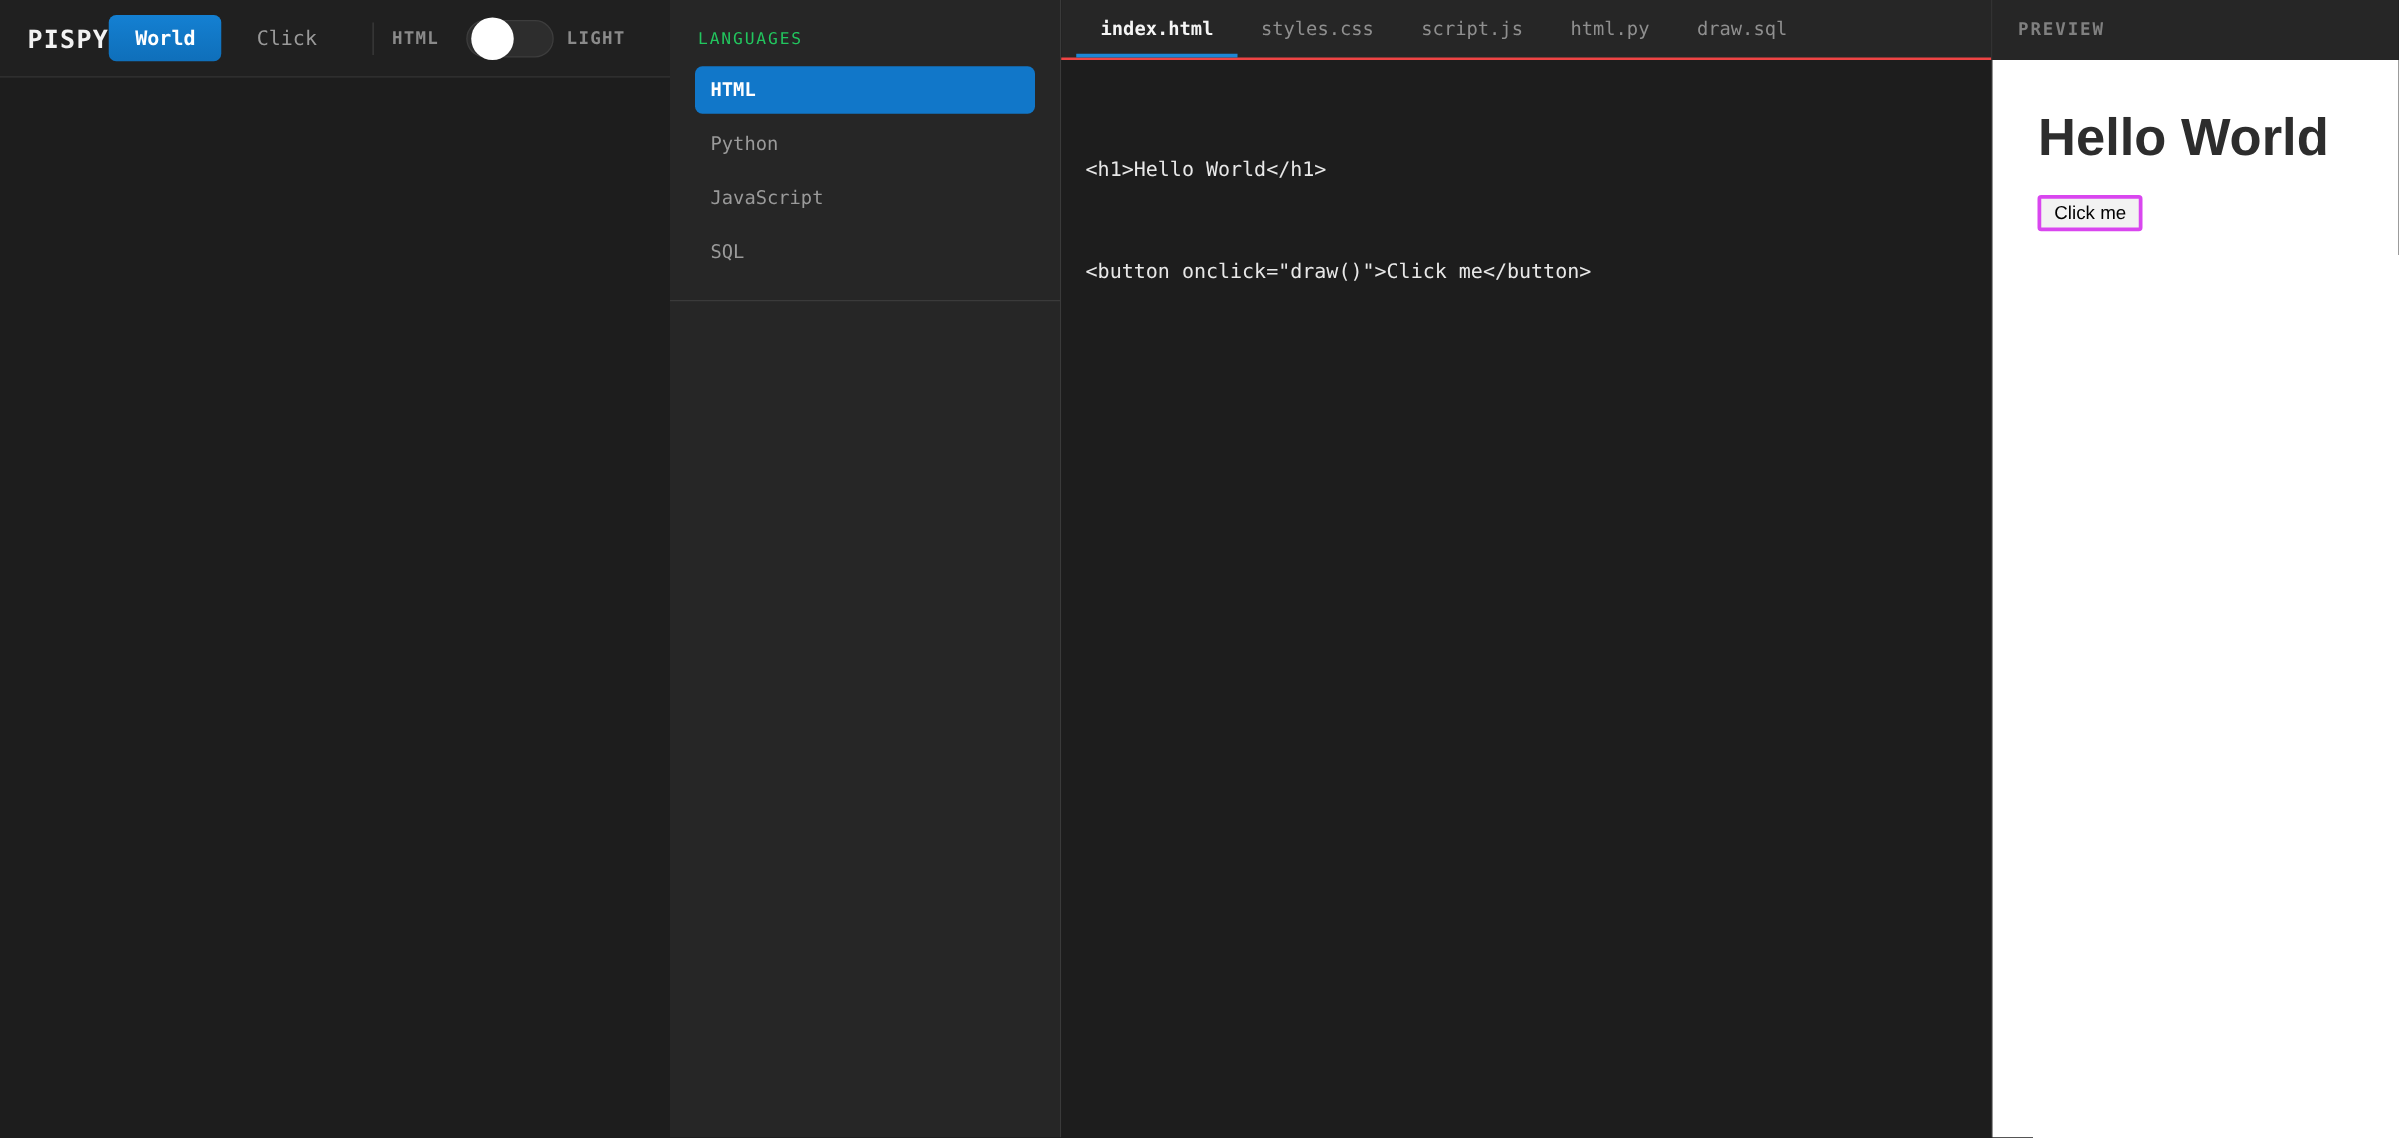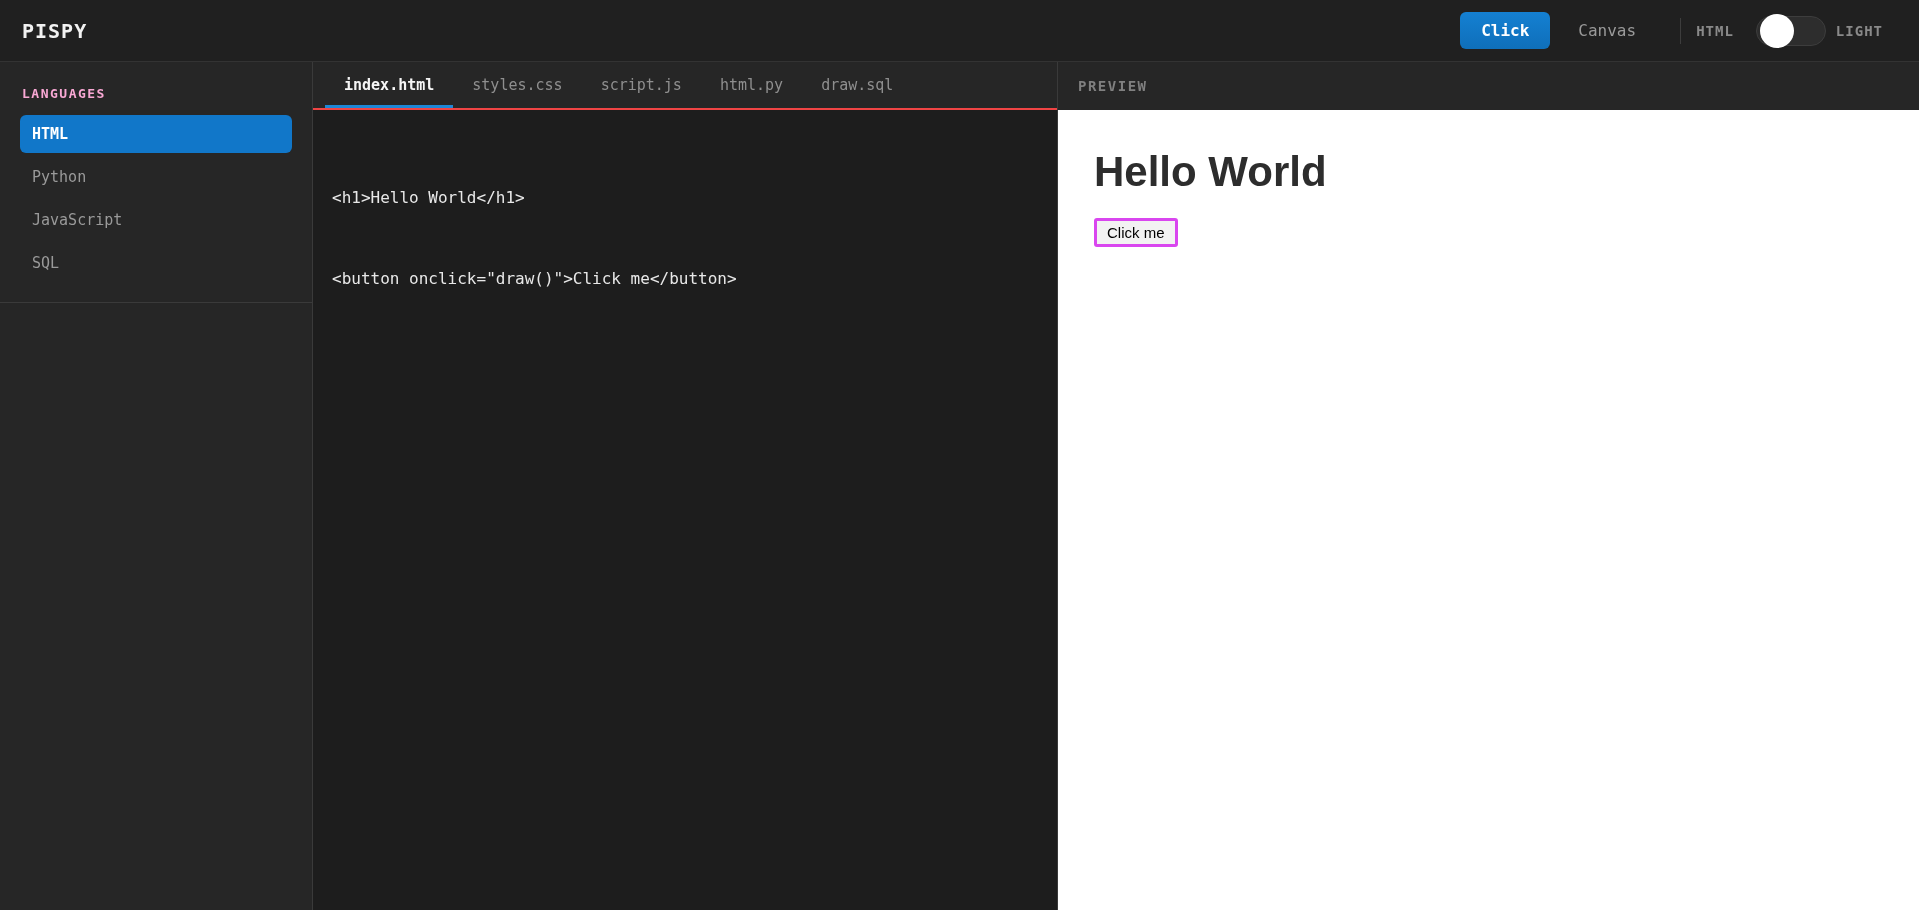--- a/index.html
+++ b/index.html
@@ -2,21 +2,21 @@
 <html><head>
 <meta charset="utf-8">
 <style>
   * { margin:0; padding:0; box-sizing:border-box; }
   html,body { width:1919px; height:910px; overflow:hidden; }
   body {
     background:#1d1d1d;
     font-family:"DejaVu Sans Mono", monospace;
     color:#e8e8e8;
   }
-  .app { width:1919px; height:910px; display:flex; flex-direction:column; }
+  .app { width:1919px; height:910px; display:flex; flex-direction:row; }
 
   
   .topbar {
     height:62px; flex:0 0 62px;
     background:#202020;
     border-bottom:1px solid #333333;
     display:flex; align-items:center;
     padding:0 36px 0 22px;
   }
   .logo {
@@ -58,21 +58,21 @@
   .sidebar {
     width:313px; flex:0 0 313px;
     background:#262626;
     border-right:1px solid #3a3a3a;
   }
   .sidebar-top {
     padding:24px 20px 20px 20px;
     border-bottom:1px solid #3a3a3a;
   }
   .sidebar-heading {
-    font-size:13px; font-weight:bold; color:#f9a8d4; letter-spacing:1.5px;
+    font-size:13px; font-weight:normal; color:#22c55e; letter-spacing:1.5px;
     padding-left:2px;
   }
   .lang-list { margin-top:14px; }
   .lang-item {
     height:38px; display:flex; align-items:center;
     padding:0 12px; margin-bottom:5px;
     border-radius:6px; font-size:15px; color:#9a9a9a; cursor:pointer;
   }
   .lang-item:last-child { margin-bottom:0; }
   .lang-item.active {
@@ -138,22 +138,22 @@
   }
 </style>
 </head>
 <body>
 
 <div class="app">
 
   <header class="topbar">
     <div class="logo">PISPY</div>
     <div class="topbar-right">
-      <button class="btn-view btn-editor">Click</button>
-      <button class="btn-view btn-canvas">Canvas</button>
+      <button class="btn-view btn-editor">World</button>
+      <button class="btn-view btn-canvas">Click</button>
       <div class="vdivider"></div>
       <span class="theme-label">HTML</span>
       <div class="toggle">
         <div class="knob"></div>
       </div>
       <span class="theme-label">LIGHT</span>
     </div>
   </header>
 
   <div class="main">

